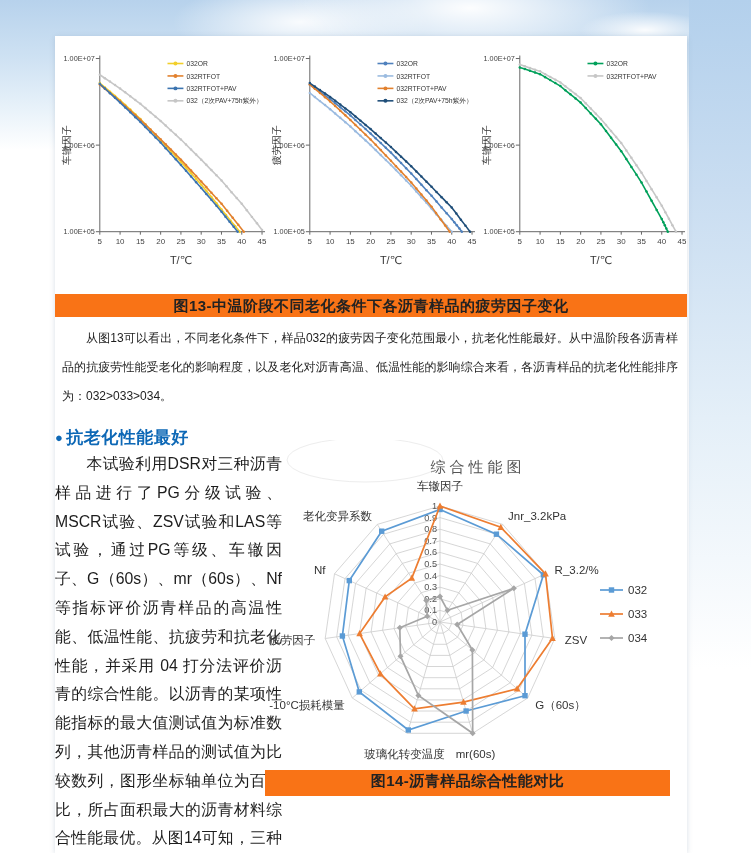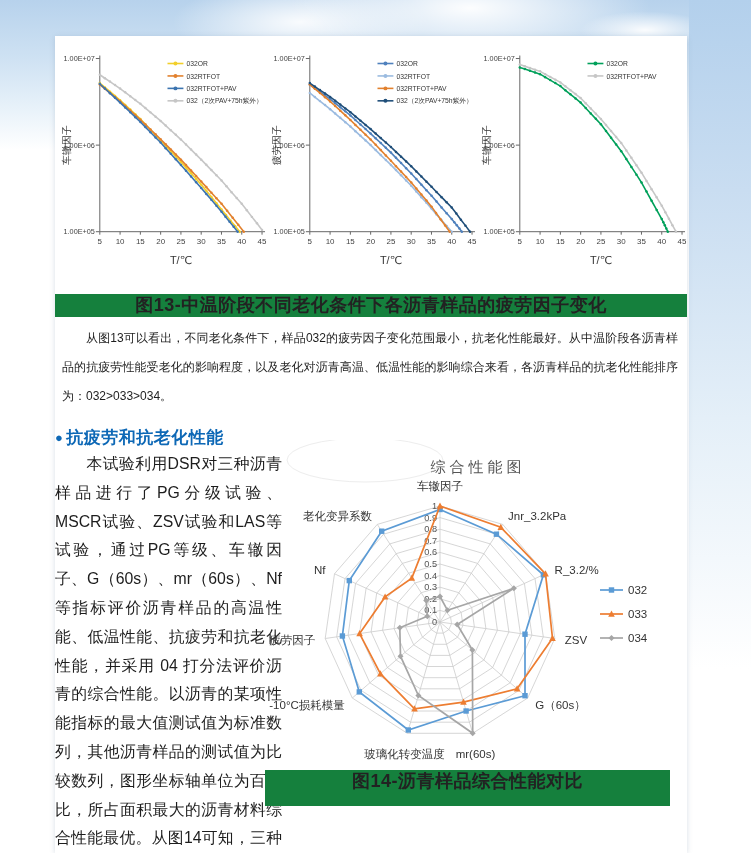--- a/index.html
+++ b/index.html
@@ -9,33 +9,33 @@
     background:
       radial-gradient(90px 26px at 645px 30px, rgba(255,255,255,.92), rgba(255,255,255,0) 72%),
       radial-gradient(240px 72px at 470px 8px, rgba(255,255,255,.97), rgba(255,255,255,0) 75%),
       radial-gradient(170px 55px at 300px 22px, rgba(255,255,255,.9), rgba(255,255,255,0) 75%),
       linear-gradient(180deg,#b7d2ec 0%,#cfe2f3 40%,#eaf3fa 75%,#ffffff 100%);}
   .sky-right{position:absolute;top:0;right:0;width:62px;height:760px;
     background:linear-gradient(180deg,#b3d0ec 0%,#c9ddf1 25%,#e4eff8 55%,#ffffff 88%);}
   .card{position:absolute;left:55px;top:36px;width:632px;height:817px;background:#ffffff;
         box-shadow:0 1px 5px rgba(110,135,160,.28);}
   .charts-row{position:absolute;top:8px;left:5px;width:630px;display:flex;}
-  .caption-bar{position:absolute;left:0;width:632px;height:23px;background:#15803d;
-      color:#222;font-size:18px;font-weight:bold;text-align:center;line-height:23px;
+  .caption-bar{position:absolute;left:0;width:632px;height:23px;background:#f97316;
+      color:#222;font-size:15px;font-weight:bold;text-align:center;line-height:23px;
       letter-spacing:.5px;}
   .cap13{top:258px;}
   .para{position:absolute;top:288px;left:7px;width:616px;margin:0;color:#1d1d1d;
         font-size:12px;line-height:29px;text-align:justify;text-indent:2em;font-weight:500;}
   .section-header{position:absolute;top:390px;left:0;color:#0d68b6;font-size:17px;
         font-weight:bold;letter-spacing:.5px;}
   .section-header .bullet{font-size:13px;margin-right:3px;vertical-align:1px;}
   .left-col{position:absolute;top:414px;left:0;width:227px;margin:0;color:#1d1d1d;
         font-size:15.8px;line-height:28.8px;text-align:justify;text-indent:2em;font-weight:500;}
   .radar-wrap{position:absolute;left:210px;top:404px;width:405px;height:352px;}
-  .radar-caption{top:330px;left:0;width:405px;height:36px;line-height:22px;}
+  .radar-caption{top:330px;left:0;width:405px;height:26px;line-height:22px;}
   svg{display:block;}
   svg text{font-family:"Liberation Sans","DejaVu Sans",sans-serif;}
 </style>
 </head>
 <body>
 
 <div class="stage">
   <div class="sky"></div>
   <div class="sky-right"></div>
 
@@ -484,21 +484,21 @@
         </svg>
     </div>
 
     <div class="caption-bar cap13">
       <span>图13-中温阶段不同老化条件下各沥青样品的疲劳因子变化</span>
     </div>
 
     <p class="para">从图13可以看出，不同老化条件下，样品032的疲劳因子变化范围最小，抗老化性能最好。从中温阶段各沥青样品的抗疲劳性能受老化的影响程度，以及老化对沥青高温、低温性能的影响综合来看，各沥青样品的抗老化性能排序为：032&gt;033&gt;034。</p>
 
     <div class="section-header">
-      <span class="bullet">●</span><span>抗疲劳和抗老化性能</span>
+      <span class="bullet">●</span><span>抗老化性能最好</span>
     </div>
 
     <p class="left-col">本试验利用DSR对三种沥青样品进行了PG分级试验、MSCR试验、ZSV试验和LAS等试验，通过PG等级、车辙因子、G（60s）、mr（60s）、Nf等指标评价沥青样品的高温性能、低温性能、抗疲劳和抗老化性能，并采用 04 打分法评价沥青的综合性能。以沥青的某项性能指标的最大值测试值为标准数列，其他沥青样品的测试值为比较数列，图形坐标轴单位为百分比，所占面积最大的沥青材料综合性能最优。从图14可知，三种沥青样品的综合性能排序为：032&gt;033&gt;034。</p>
 
     <div class="radar-wrap">
       <svg id="radar" width="405" height="330" viewBox="0 0 405 330">
           <ellipse cx="100" cy="20" rx="78" ry="22" fill="#ffffff" stroke="#ededed"></ellipse>
           <text x="213" y="32" text-anchor="middle" font-size="15" fill="#555" letter-spacing="4">综合性能图</text>
           <line x1="175" y1="182" x2="175.0" y2="66.0" stroke="#cbcbcb" stroke-width="0.8"></line>
           <line x1="175" y1="182" x2="237.7" y2="84.4" stroke="#cbcbcb" stroke-width="0.8"></line>

